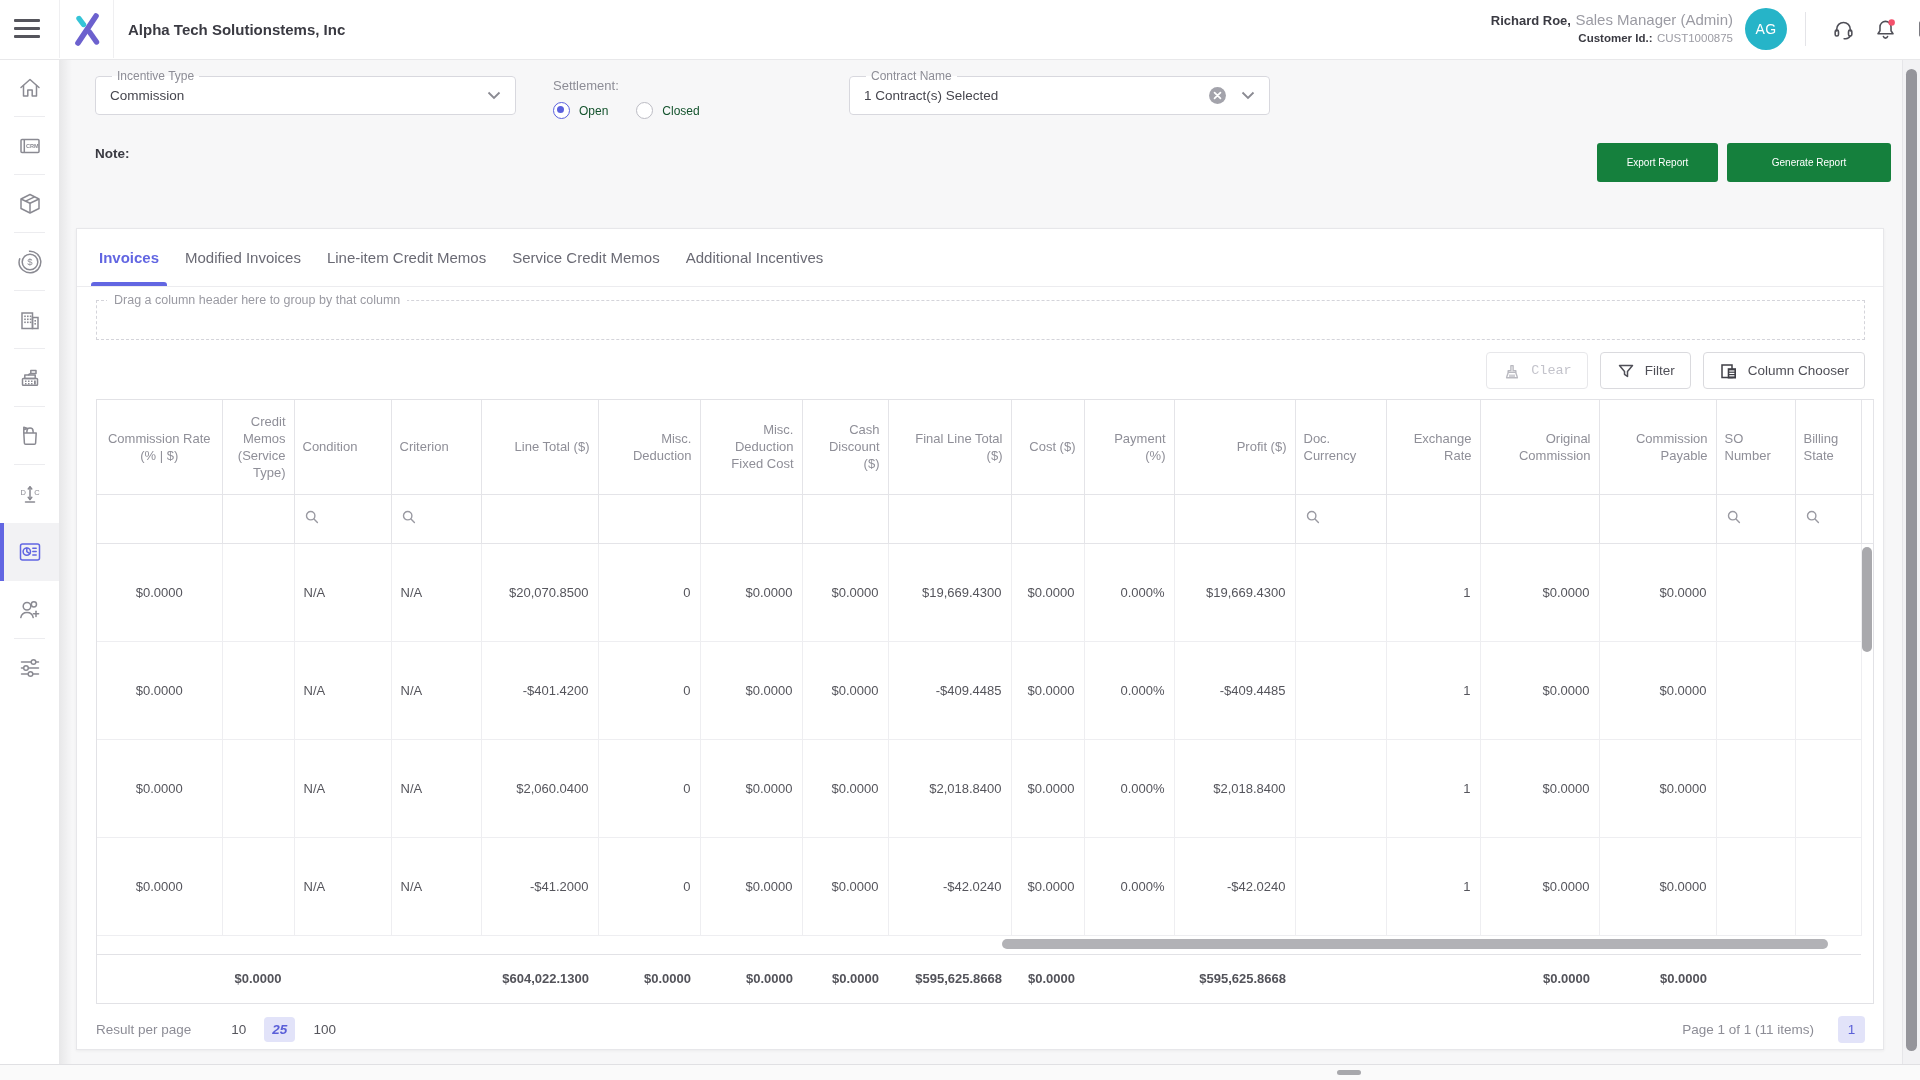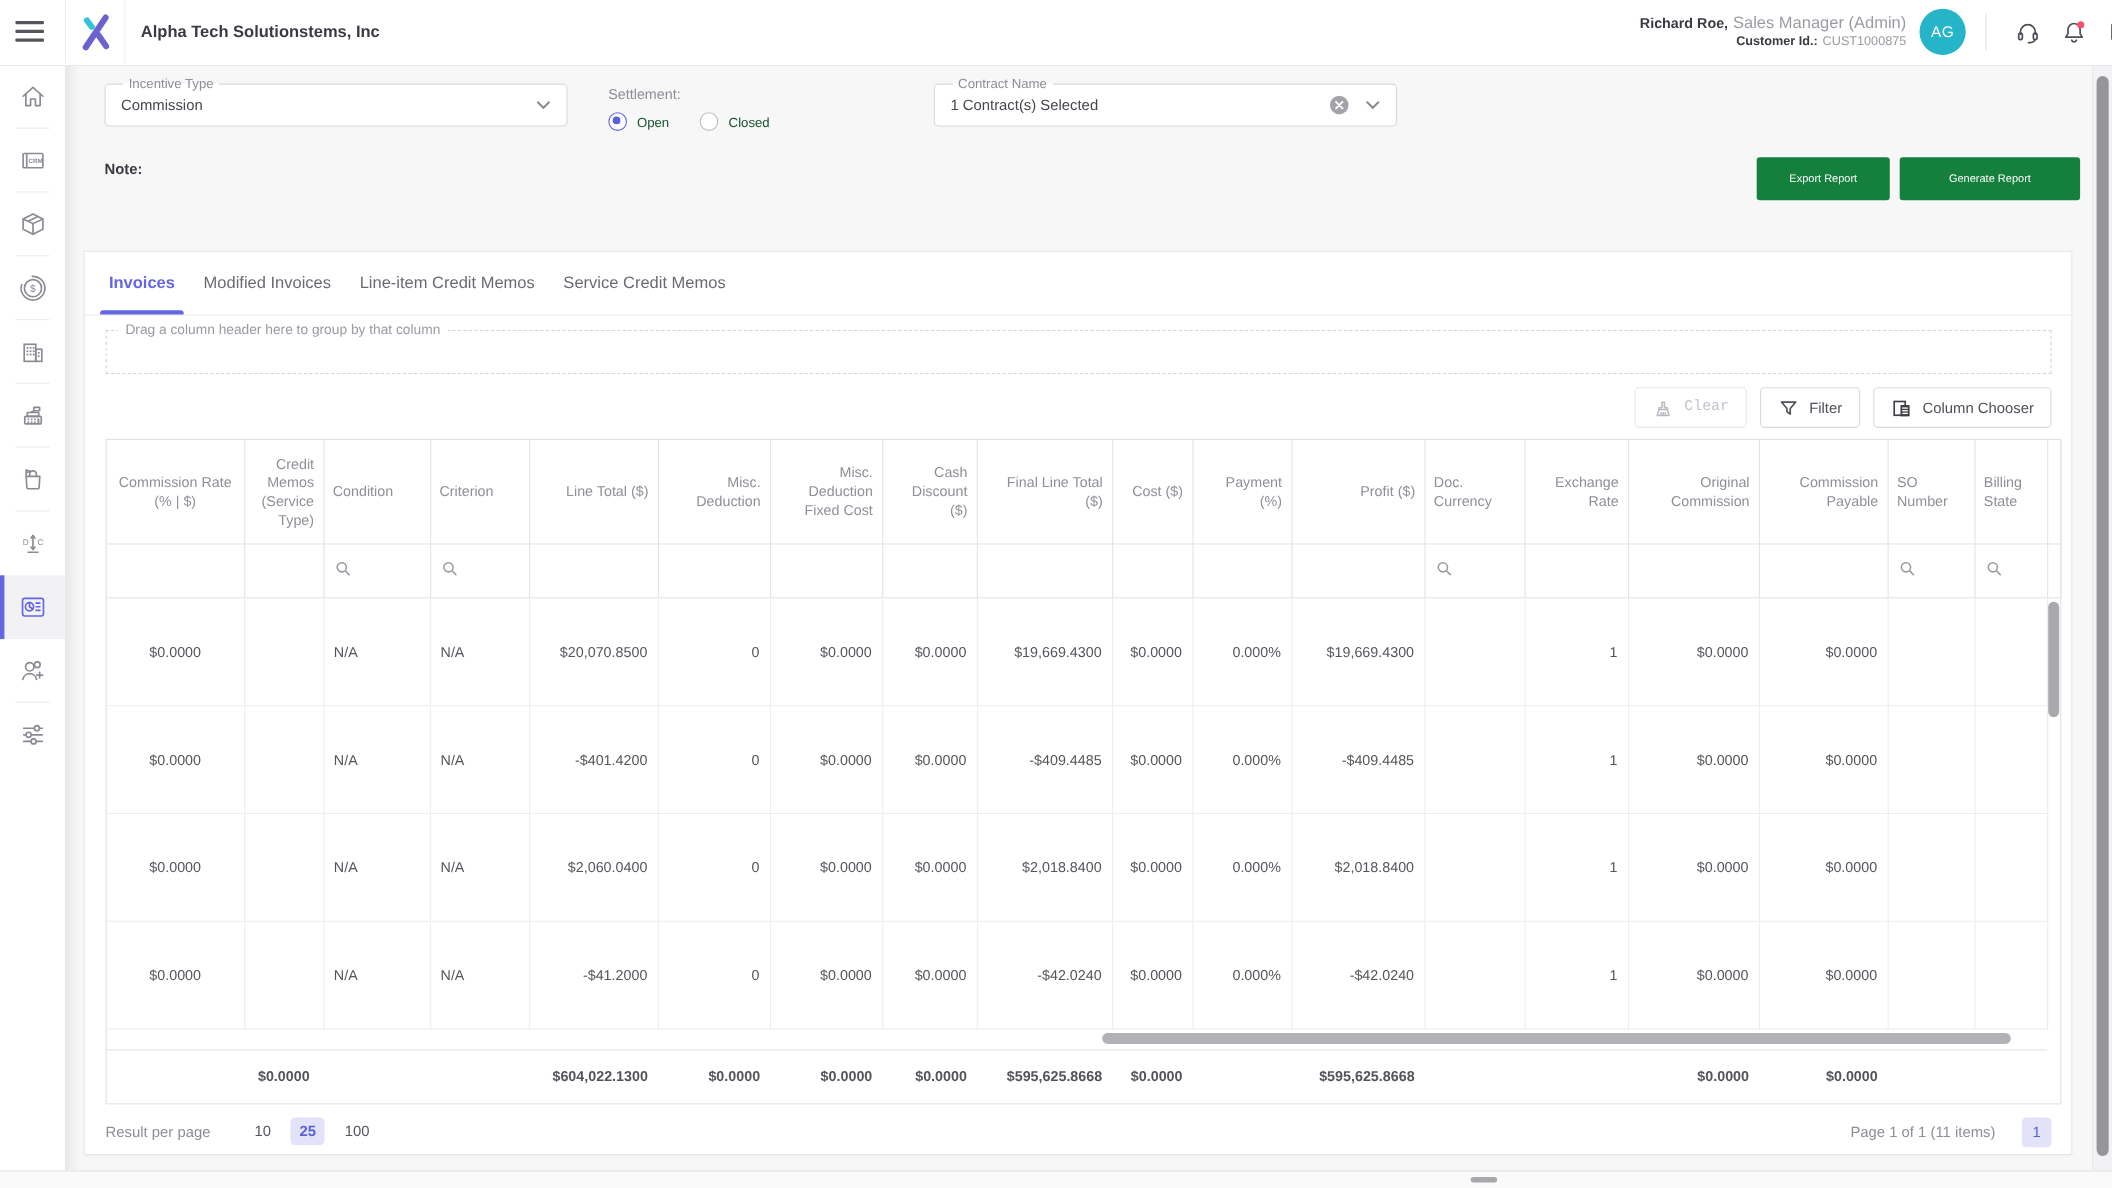--- a/index.html
+++ b/index.html
@@ -69,21 +69,21 @@
   #grid-table tr.spacer td{height:19px;border:none;padding:0;}
   #grid-table tfoot td{height:48px;padding:0 9px;font-size:13px;font-weight:bold;color:#53535a;vertical-align:middle;border-top:1px solid #e2e2e6;}
   .al{text-align:left;} .ar{text-align:right;} .ac{text-align:center;}
   #hthumb{position:absolute;left:905px;top:539px;width:826px;height:10px;border-radius:5px;background:#b2b2b6;cursor:pointer;}
   #vthumb{position:absolute;left:1765px;top:147px;width:10px;height:105px;border-radius:5px;background:#a9a9ad;cursor:pointer;}
   
   #pager{position:absolute;left:19px;right:18px;top:782px;height:36px;display:flex;align-items:center;justify-content:space-between;}
   #pager .left{display:flex;align-items:center;gap:20px;}
   #pager .lbl{font-size:13.5px;color:#8d8d96;margin-right:12px;}
   .ppage{font-size:13.5px;color:#55555c;cursor:pointer;padding:5px 8px;border-radius:4px;}
-  .ppage.sel{background:#e2e3f9;color:#5a5fd8;font-weight:bold;}
+  .ppage.sel{background:#e2e3f9;color:#5a5fd8;font-weight:bold;font-style:italic;}
   #pager .right{display:flex;align-items:center;gap:24px;}
   #pager .info{font-size:13.5px;color:#8d8d96;}
   #pgbtn{width:27px;height:27px;border-radius:4px;background:#e2e3f9;color:#5a5fd8;font-size:13.5px;display:flex;align-items:center;justify-content:center;cursor:pointer;}
   
   #vsb{position:absolute;left:1902px;top:59px;width:18px;height:1005px;background:#f2f2f4;border-left:1px solid #e6e6e9;z-index:25;}
   #vsb .thumb{position:absolute;left:3px;top:10px;width:11px;height:982px;border-radius:6px;background:#95959b;}
   #hsb{position:absolute;left:0;top:1064px;width:1920px;height:16px;background:#fafafa;border-top:1px solid #e0e0e3;z-index:25;}
   #hsb .tick{position:absolute;left:1337px;top:5px;width:24px;height:5px;border-radius:3px;background:#a8a8ac;}
 </style>
 </head>
@@ -294,20 +294,21 @@
 
   <button class="cta" id="btn-export">Export Report</button>
   <button class="cta" id="btn-generate">Generate Report</button>
 
   <section id="card">
     <div id="tabs">
         <div class="tab active">Invoices</div>
         <div class="tab">Modified Invoices</div>
         <div class="tab">Line-item Credit Memos</div>
         <div class="tab">Service Credit Memos</div>
+        <div class="tab">Additional Incentives</div>
       </div>
 
     <fieldset id="grouppanel">
       <legend>Drag a column header here to group by that column</legend>
     </fieldset>
 
     <div id="gridbar">
       <div class="gbtn disabled">
         <svg width="20" height="20" viewBox="0 0 20 20" fill="none" stroke="#b9b9c0" stroke-width="1.4" stroke-linejoin="round">
           <path d="M6.2 11.3 V9.6 h2.7 V4.6 h2.2 v5 h2.7 v1.7"></path>

